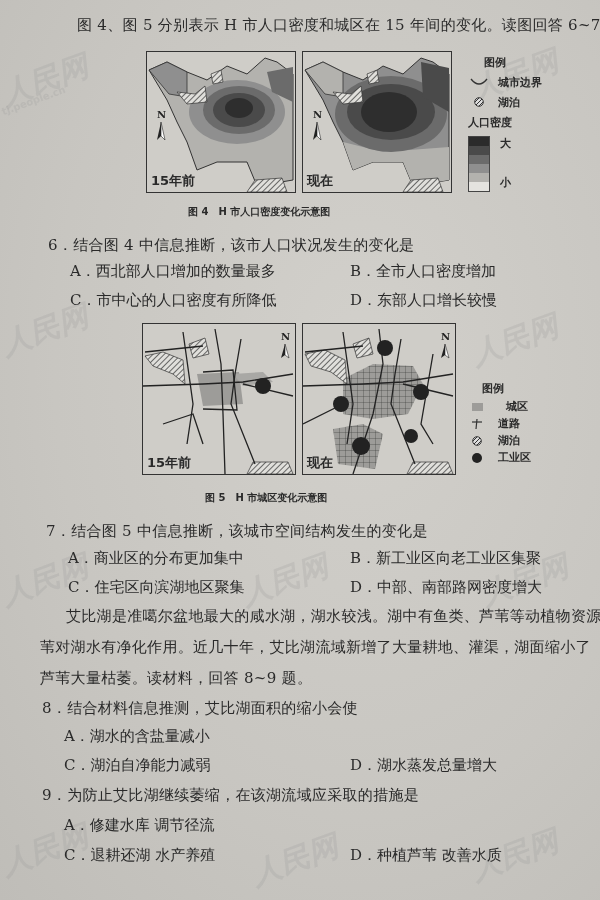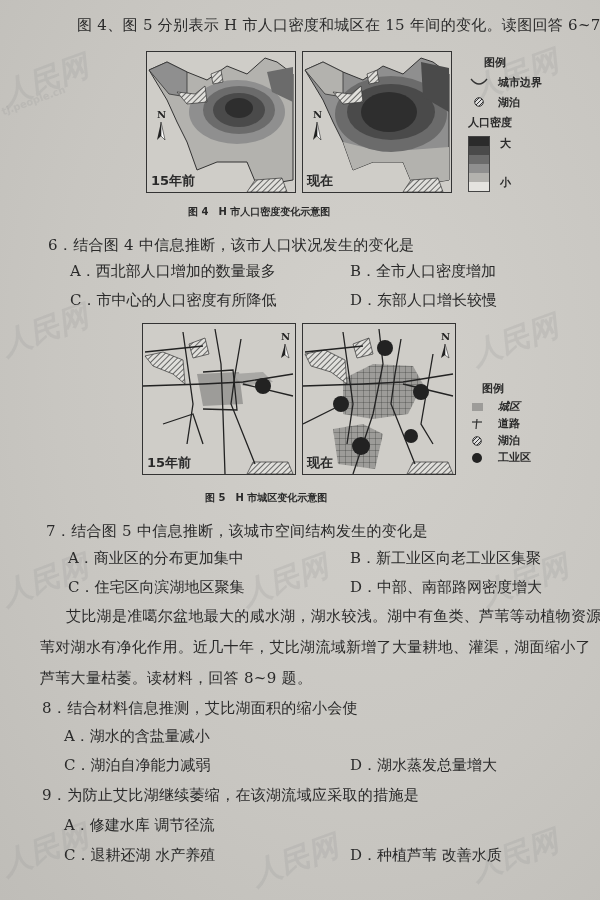--- a/index.html
+++ b/index.html
@@ -222,21 +222,21 @@
     </svg>
     <div class="map-label">现在</div>
   </div>
 
   <div class="legend" style="left:466px;top:378px;">
     <div class="legend-row" style="padding-left:16px;">图例</div>
     <div class="legend-row" style="height:17px;">
       <span class="legend-sym">
           <span style="display:inline-block;width:11px;height:8px;background:#9d9c99;"></span>
         </span>
-      <span style="margin-left:10px;font-style:italic;">城区</span>
+      <span style="margin-left:18px;">城区</span>
     </div>
     <div class="legend-row" style="height:17px;">
       <span class="legend-sym">
         <svg width="12" height="10">
             <line x1="1" y1="3" x2="11" y2="3" stroke="#333" stroke-width="1.2"></line>
             <line x1="6" y1="0" x2="5" y2="10" stroke="#333" stroke-width="1.2"></line>
           </svg>
       </span>
       <span style="margin-left:10px;">道路</span>
     </div>

